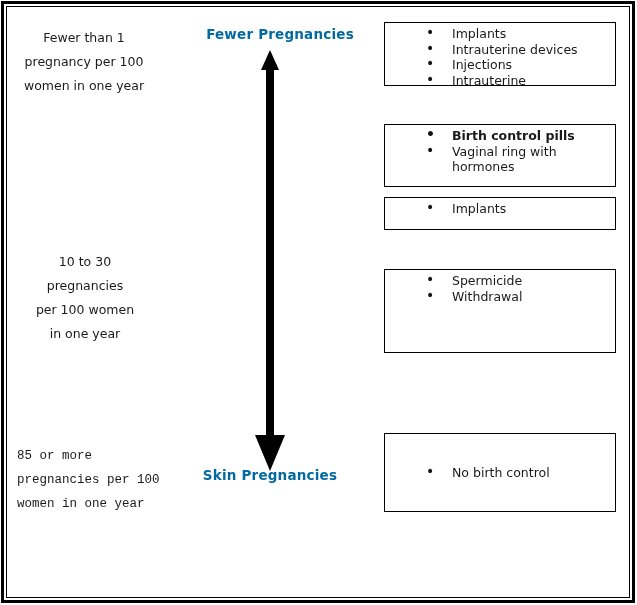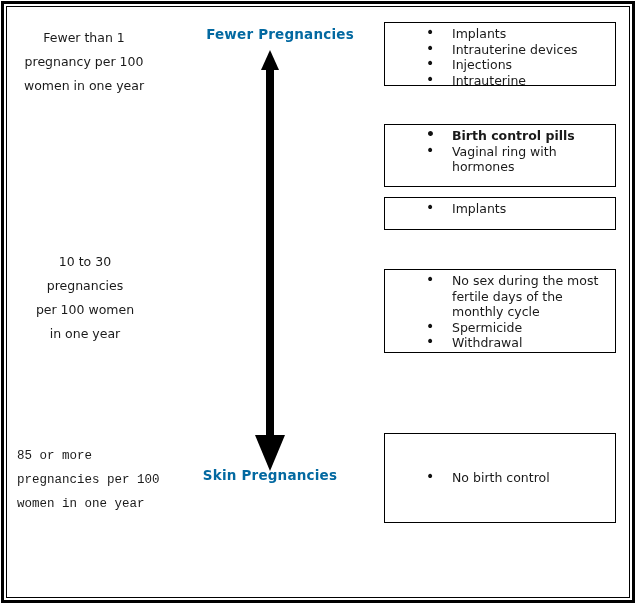--- a/index.html
+++ b/index.html
@@ -54,21 +54,21 @@
     font-size: 14px; color: #111;
   }
   .mbox li.bold { font-weight: bold; }
   .mbox.vcenter { display: flex; align-items: center; }
   .mbox.vcenter ul { width: 100%; padding: 0 4px 0 0; }
 
   #box-implants   { top: 22px;  height: 64px; }
   #box-hormonal   { top: 104px; height: 63px; margin-top: 20px; }
   #box-barrier    { top: 197px; height: 33px; }
   #box-behavioral { top: 269px; height: 84px; }
-  #box-none       { top: 433px; height: 90px; }
+  #box-none       { top: 433px; height: 79px; }
 
   #note-top    { left: 10px;  top: 26px;  width: 148px; }
   #note-middle { left: 20px;  top: 250px; width: 130px; }
   #note-bottom { left: 17px;  top: 444px; width: 175px; font-family: Liberation Mono, monospace; }
 
   #label-top    { left: 180px; top: 26px;  width: 200px; }
   #label-bottom { left: 170px; top: 467px; width: 200px; }
 </style>
 </head>
 <body>
@@ -117,23 +117,20 @@
 </div>
 
 <div class="mbox" id="box-barrier">
   <ul>
     <li>Implants</li>
   </ul>
 </div>
 
 <div class="mbox" id="box-behavioral">
   <ul>
-    <li>No sex during the most
-fertile days of the
-monthly cycle</li>
     <li>Spermicide</li>
     <li>Withdrawal</li>
   </ul>
 </div>
 
 <div class="mbox vcenter" id="box-none">
   <ul>
     <li>No birth control</li>
   </ul>
 </div>

